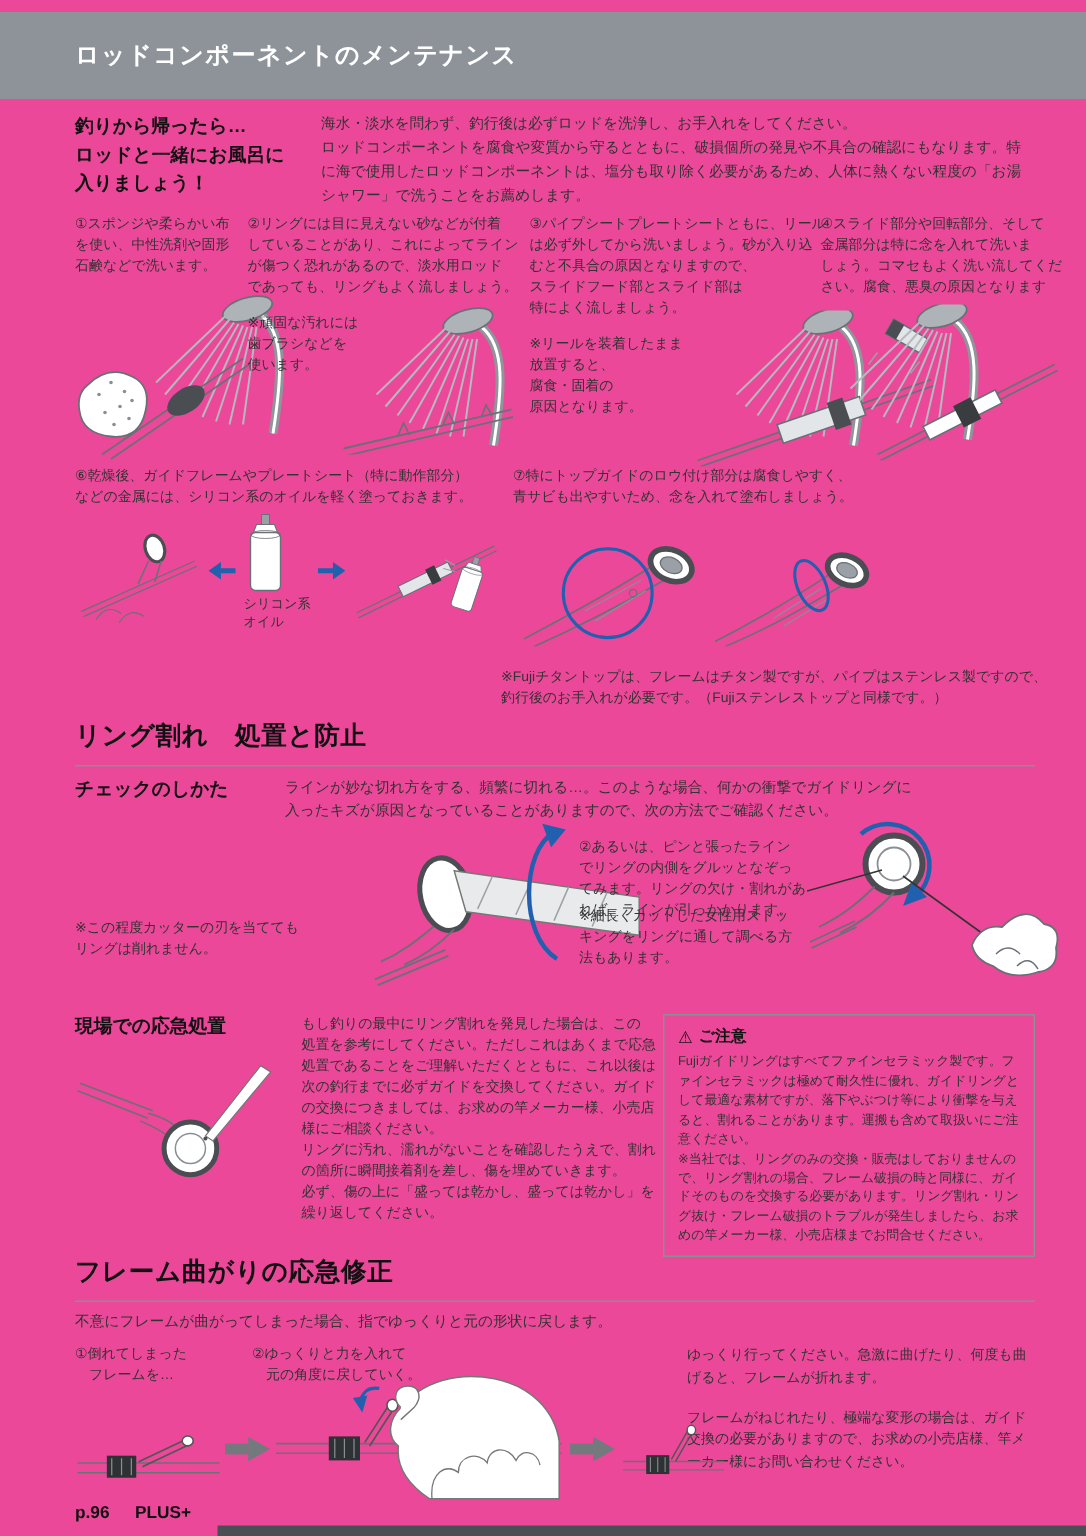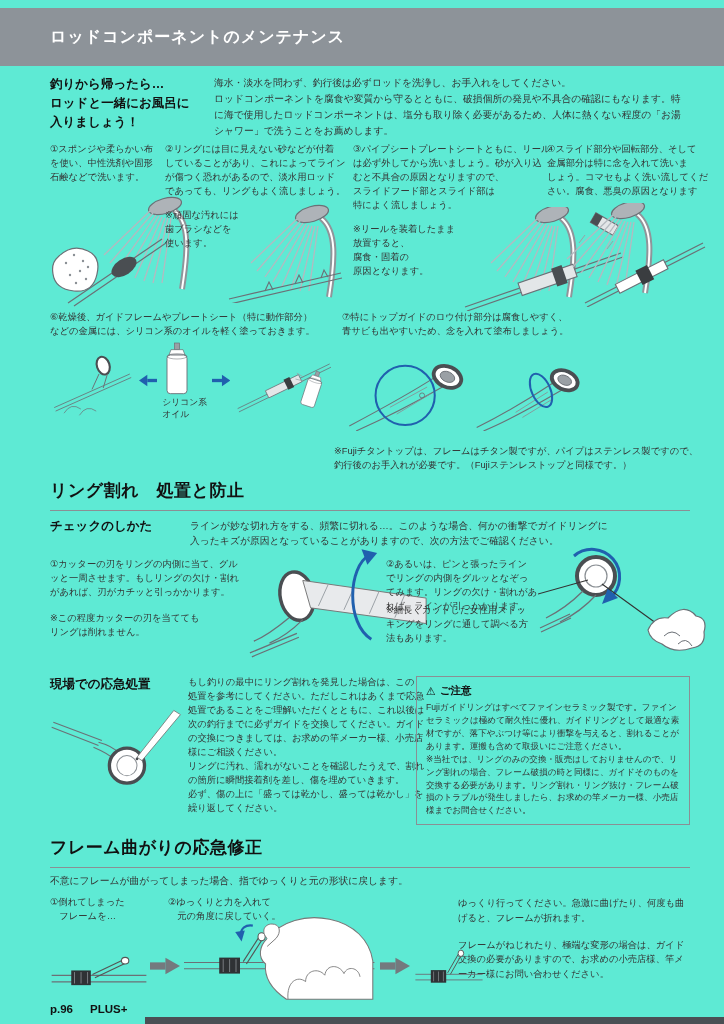--- a/index.html
+++ b/index.html
@@ -1,16 +1,16 @@
 <!DOCTYPE html>
 <html><head>
 <meta charset="utf-8">
 <style>
   html,body{margin:0;padding:0;background:#fff;}
-  .page{position:relative;width:724px;height:1024px;background:#5eead4;overflow:hidden;
+  .page{position:relative;width:724px;height:1024px;background:#ec4899;overflow:hidden;
         font-family:"Liberation Sans","DejaVu Sans",sans-serif;color:#222;}
   .topbar{margin-top:8px;height:58px;background:#8d9399;display:flex;align-items:center;}
   .topbar-title{padding-left:50px;color:#fff;font-size:16px;font-weight:bold;letter-spacing:1px;}
   .content{padding:0 34px 0 50px;}
   .sec-title{margin:22px 0 0 0;font-size:17px;font-weight:bold;color:#111;
              padding-bottom:8px;border-bottom:1px solid #8a8f94;letter-spacing:.5px;}
   .pre{white-space:pre;}
   .preline{white-space:pre-line;}
   .lead{display:flex;margin-top:9px;height:58px;}
   .lead-left{width:160px;font-size:12.5px;font-weight:bold;line-height:1.5;color:#111;}
@@ -24,21 +24,21 @@
   .steps2 .col{position:relative;}
   .c5{width:160px;} .c6{width:284px;} .c7{flex:1;}
   .oilrow{display:flex;align-items:center;gap:5px;margin-top:2px;}
   .oil-label{font-size:8.8px;text-align:left;line-height:1.3;color:#333;}
   .footnote{margin:4px 0 0 auto;width:356px;font-size:9.3px;line-height:1.5;color:#333;}
   .checkrow{display:flex;margin-top:7px;}
   .sub-label{width:140px;font-size:12.5px;font-weight:bold;color:#111;}
   .check-intro{flex:1;font-size:9.8px;line-height:1.55;color:#333;}
   .checks{position:relative;height:112px;margin-top:6px;}
   .abs{position:absolute;}
-  .fieldrow{display:flex;gap:0;margin-top:10px;height:150px;}
+  .fieldrow{display:flex;gap:13px;margin-top:10px;height:150px;}
   .field-left{width:138px;}
   .field-mid{width:228px;font-size:9.3px;line-height:1.5;color:#333;}
   .caution{flex:1;border:1px solid #8a8f94;padding:7px 9px;align-self:flex-start;}
   .caution-head{display:flex;align-items:center;gap:4px;font-size:10.5px;font-weight:bold;color:#111;}
   .warn-glyph{font-size:11px;}
   .caution-body{margin-top:3px;font-size:8.6px;line-height:1.5;color:#333;}
   .s3-intro{margin-top:7px;font-size:9.8px;color:#333;}
   .bendrow{display:flex;gap:8px;margin-top:8px;height:108px;}
   .bend-seq{position:relative;flex:1;}
   .bend-label{font-size:9.3px;line-height:1.45;color:#333;}
@@ -243,23 +243,20 @@
     <section>
       <h2 class="sec-title" style="margin-top:6px">リング割れ　処置と防止</h2>
 
       <div class="checkrow">
         <div class="sub-label">チェックのしかた</div>
         <div class="check-intro pre">ラインが妙な切れ方をする、頻繁に切れる…。このような場合、何かの衝撃でガイドリングに
 入ったキズが原因となっていることがありますので、次の方法でご確認ください。</div>
       </div>
 
       <div class="checks">
-        <div class="abs pre step" style="left:0;top:4px">①カッターの刃をリングの内側に当て、グル
-ッと一周させます。もしリングの欠け・割れ
-があれば、刃がカチッと引っかかります。</div>
         <div class="abs pre note" style="left:0;top:58px">※この程度カッターの刃を当てても
 リングは削れません。</div>
         <svg class="abs" style="left:196px;top:-8px" width="186" height="112" viewBox="0 0 190 112">
           <path d="M4,108 L52,88 M6,112 L54,92" stroke="#6b7076" stroke-width="1.3" fill="none"></path>
           <ellipse cx="52" cy="50" rx="17" ry="25" transform="rotate(-12 52 50)" fill="#fff" stroke="#4a4e52" stroke-width="3.5"></ellipse>
           <path d="M44,72 C32,82 22,90 8,96 M58,74 C48,84 38,92 24,98" stroke="#6b7076" stroke-width="1.3" fill="none"></path>
           <polygon points="58,34 184,52 184,78 66,62" fill="#e8eaec" stroke="#777" stroke-width="1"></polygon>
           <path d="M84,38 L74,60 M110,42 L100,64 M136,45 L126,68 M162,49 L152,72" stroke="#9aa0a5" stroke-width="1"></path>
           <path d="M126,8 C104,20 102,78 128,94" fill="none" stroke="#2060ae" stroke-width="3"></path>
           <polygon points="118,2 134,6 124,18" fill="#2060ae"></polygon>

